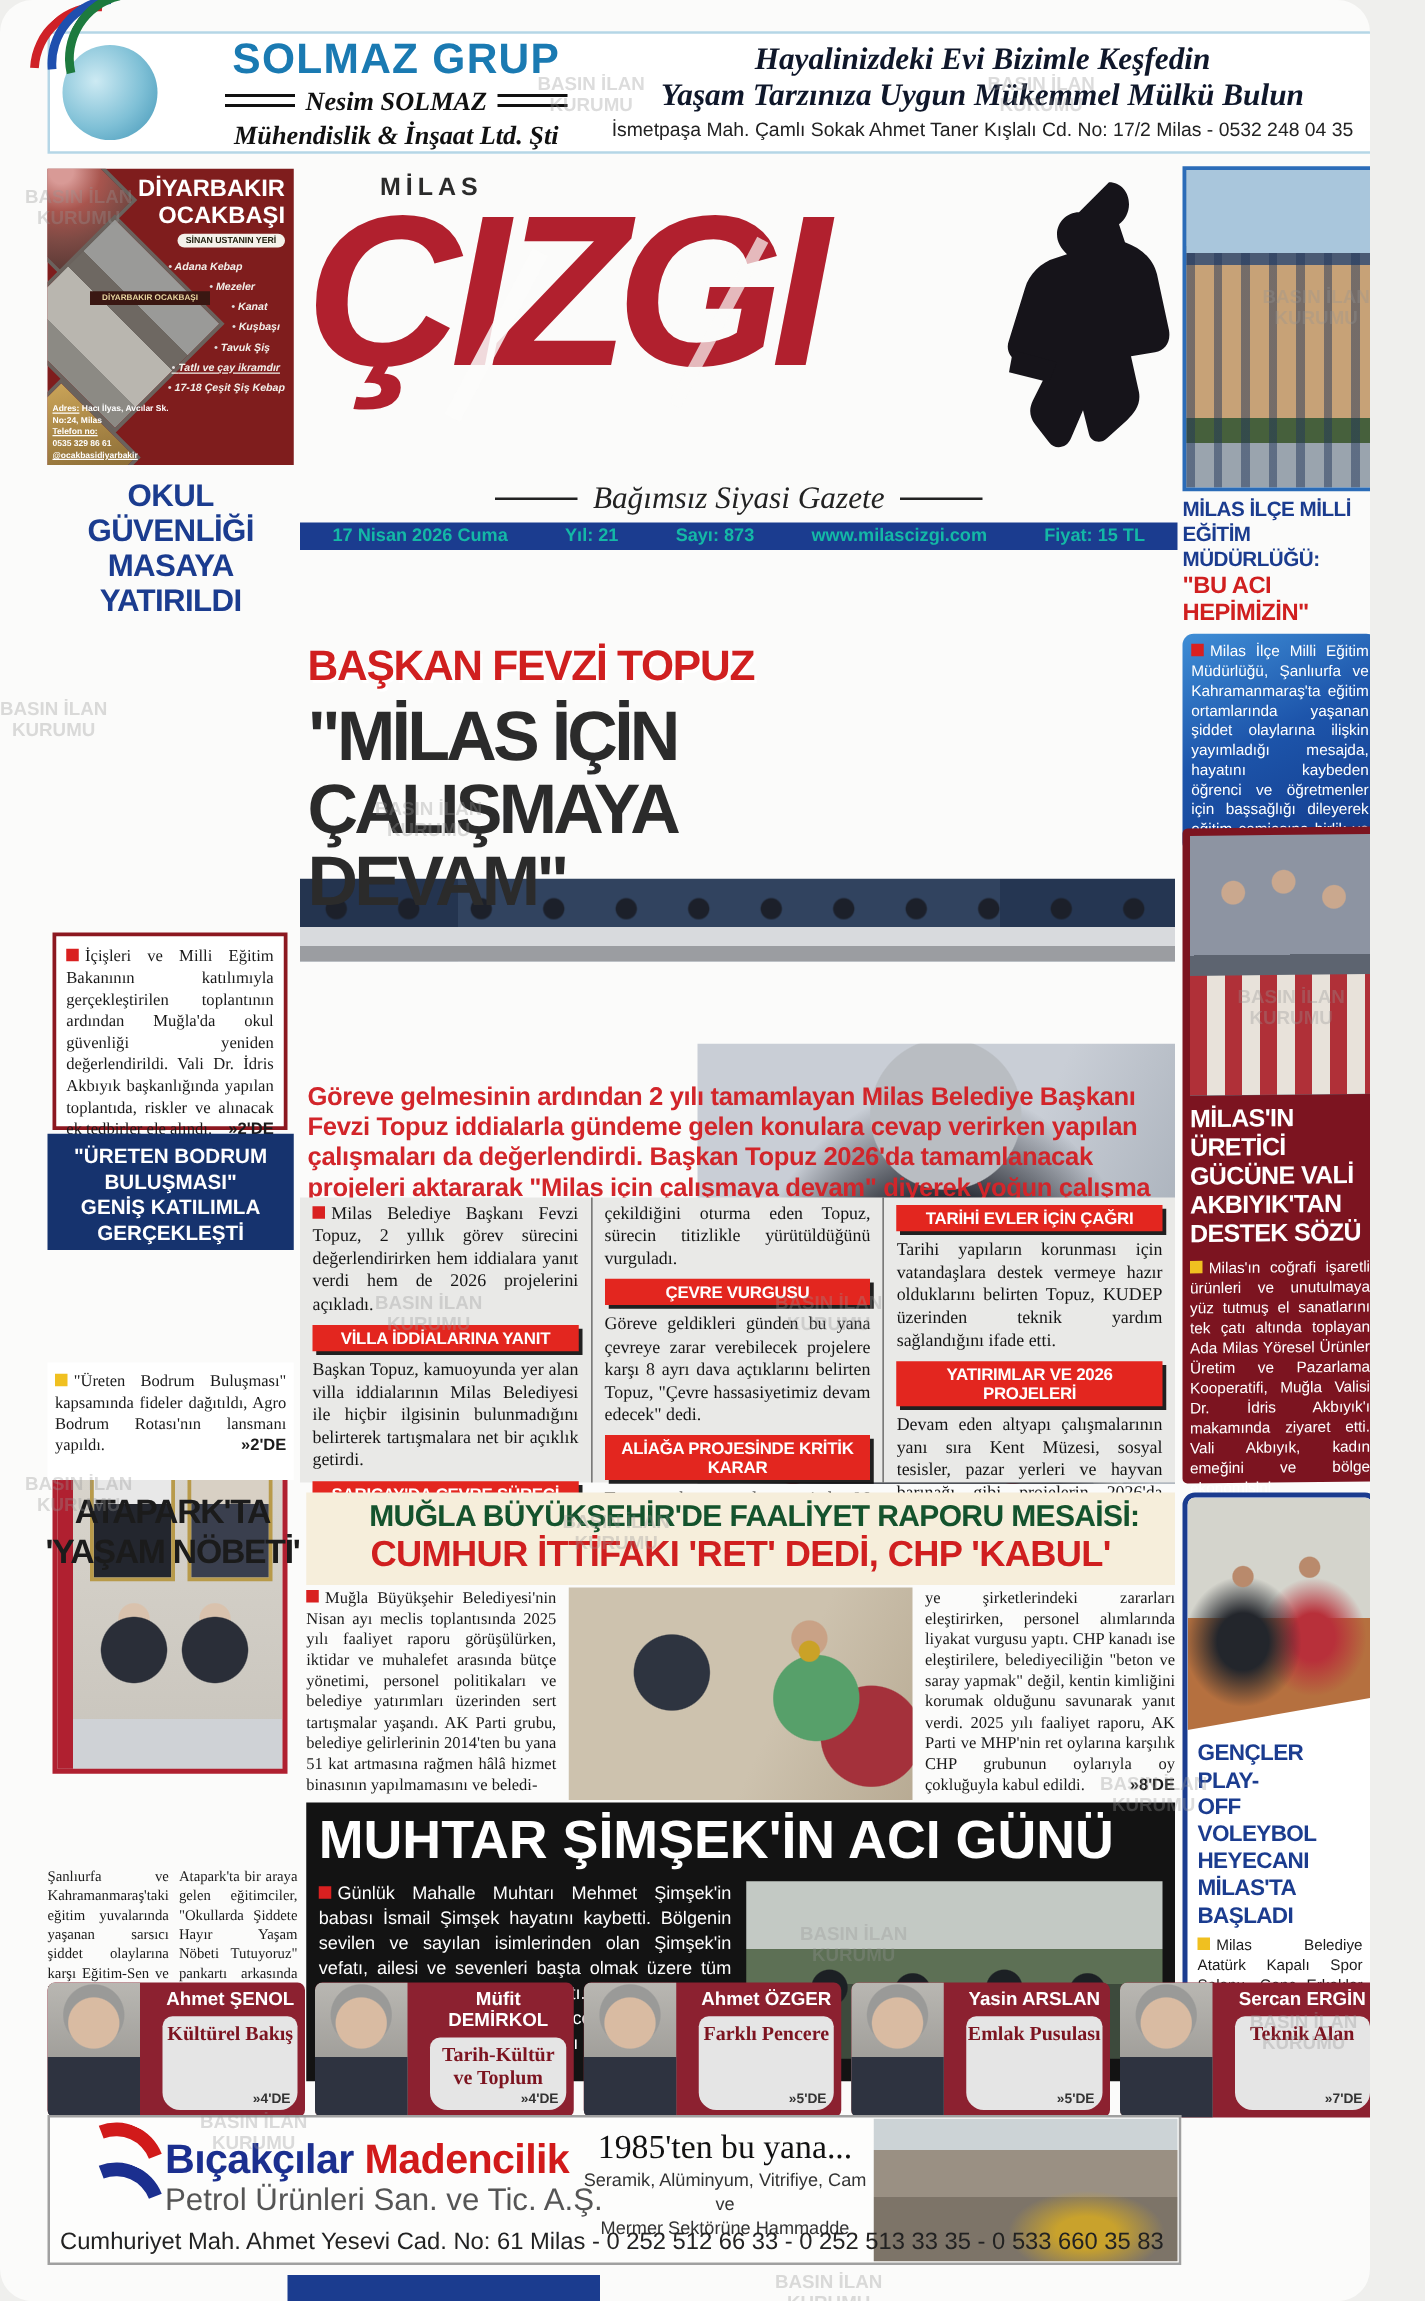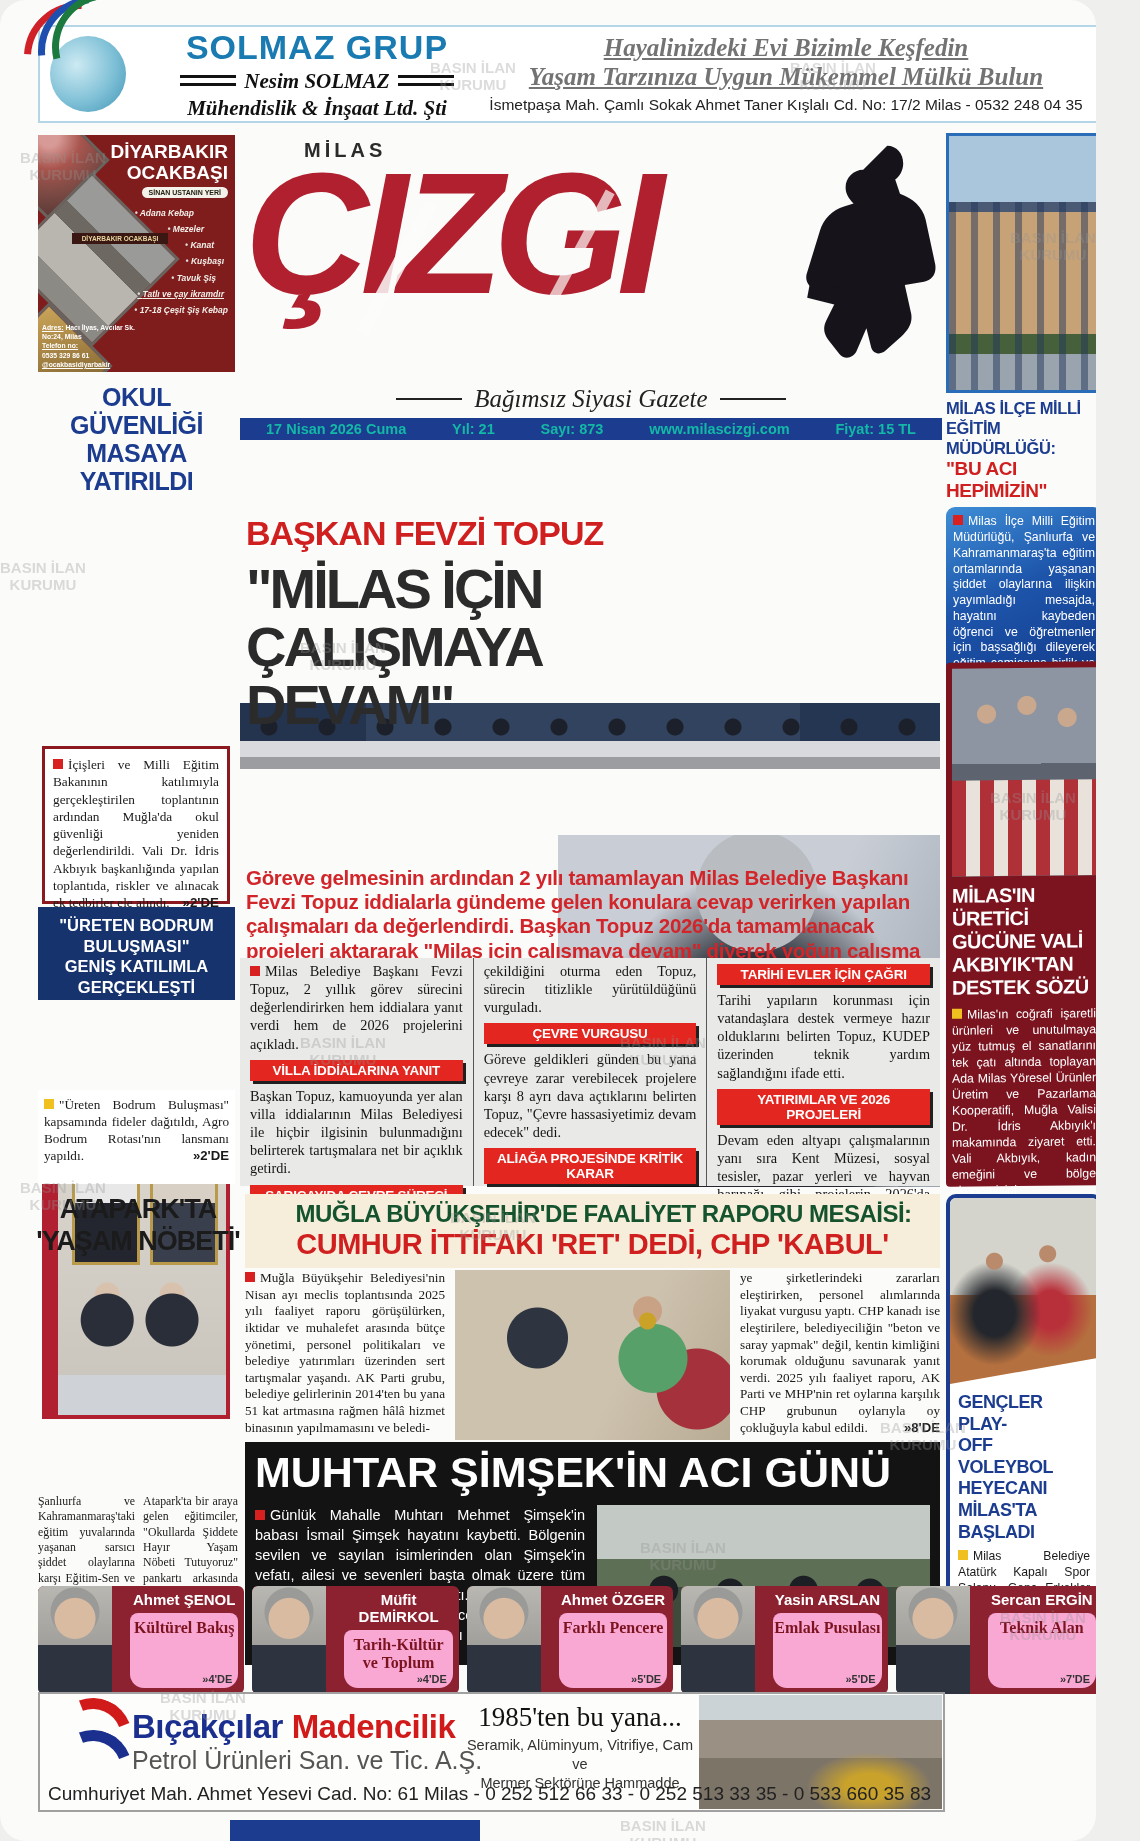--- a/index.html
+++ b/index.html
@@ -28,21 +28,21 @@
   .globe i.r{border-left-color:#cf2127;transform:rotate(48deg);left:-26px;top:-34px;}
   .globe i.b{border-left-color:#1f4fae;transform:rotate(40deg);left:-12px;top:-40px;}
   .globe i.g{border-left-color:#1d7a3e;transform:rotate(32deg);left:2px;top:-44px;}
   .sg-mid{margin-left:26px;width:330px;text-align:center;}
   .sg-brand{font:800 34px "Liberation Sans",sans-serif;color:#1a7ab2;letter-spacing:1px;}
   .sg-person{display:flex;align-items:center;justify-content:center;gap:8px;margin-top:2px;
              font:700 italic 21px "Liberation Serif",serif;color:#111;}
   .eqln{width:56px;height:13px;background:repeating-linear-gradient(#111 0 3px,transparent 3px 8px);}
   .sg-sub{font:700 italic 21px "Liberation Serif",serif;color:#111;margin-top:2px;}
   .sg-right{flex:1;text-align:center;}
-  .sg-slog{font:700 italic 25px "Liberation Serif",serif;color:#737373;line-height:1.15;text-decoration:underline;}
+  .sg-slog{font:700 italic 25px "Liberation Serif",serif;color:#0f172a;line-height:1.15;}
   .sg-addr{font:400 15.5px "Liberation Sans",sans-serif;color:#222;margin-top:5px;}
   
   .left-ad{left:38px;top:135px;width:197px;height:237px;background:#7f1d1d;color:#fff;overflow:hidden;}
   .dia{position:absolute;transform:rotate(45deg);border:3px solid #6a625d;}
   .dia.d1{width:80px;height:80px;left:-32px;top:-18px;
       background:radial-gradient(circle at 30% 30%,#d89a96 12%,#a8554e 40%,#7d4a44 70%,#5c3a36);}
   .dia.d2{width:118px;height:118px;left:-8px;top:62px;
       background:linear-gradient(#9a9a98 0 30%,#6e6862 30% 45%,#b9b6af 45% 80%,#8c8a84 80%);}
   .dia.d3{width:84px;height:84px;left:-34px;top:186px;
       background:linear-gradient(120deg,#c9a358,#8a6b35 70%);}
@@ -216,21 +216,21 @@
   .cols{left:38px;top:1586px;width:1064px;height:108px;display:flex;gap:8px;}
   .card{flex:1;background:#8c2130;border-radius:6px;display:flex;overflow:hidden;color:#fff;}
   .card .face{width:74px;flex:0 0 74px;
       background:
         radial-gradient(circle at 50% 30%,#d9bba2 20px,transparent 21px),
         radial-gradient(circle at 50% 24%,#9a9a98 24px,transparent 25px),
         linear-gradient(rgba(0,0,0,0) 0 55%,#2e3340 55%),
         linear-gradient(#b9b7b2,#8e8c88);}
   .card .cr{flex:1;display:flex;flex-direction:column;margin-left:12px;}
   .card .nm{text-align:center;font:800 15px "Liberation Sans",sans-serif;padding:5px 2px 3px;}
-  .card .panel{flex:1;background:#f9a8d4;margin:2px 6px 6px;border-radius:8px 8px 14px 14px;
+  .card .panel{flex:1;background:#e5e5e5;margin:2px 6px 6px;border-radius:8px 8px 14px 14px;
                text-align:center;color:#7c1420;font:700 16px "Liberation Serif",serif;
                padding-top:6px;line-height:1.1;position:relative;}
   .card .panel .pp{position:absolute;right:6px;bottom:3px;font:700 11px "Liberation Sans",sans-serif;color:#333;}
   
   .bot-ad{left:38px;top:1692px;width:907px;height:120px;background:#fdfdfc;border:2px solid #a0a0a0;
           box-sizing:border-box;}
   .bic-logo{position:absolute;left:14px;top:10px;width:64px;height:70px;}
   .bic-logo i{position:absolute;width:56px;height:56px;border:11px solid transparent;border-radius:50%;}
   .bic-logo i.r{border-top-color:#d11a1a;transform:rotate(24deg);left:0;top:-6px;}
   .bic-logo i.b{border-top-color:#1b2f8f;transform:rotate(24deg);left:0;top:26px;}

